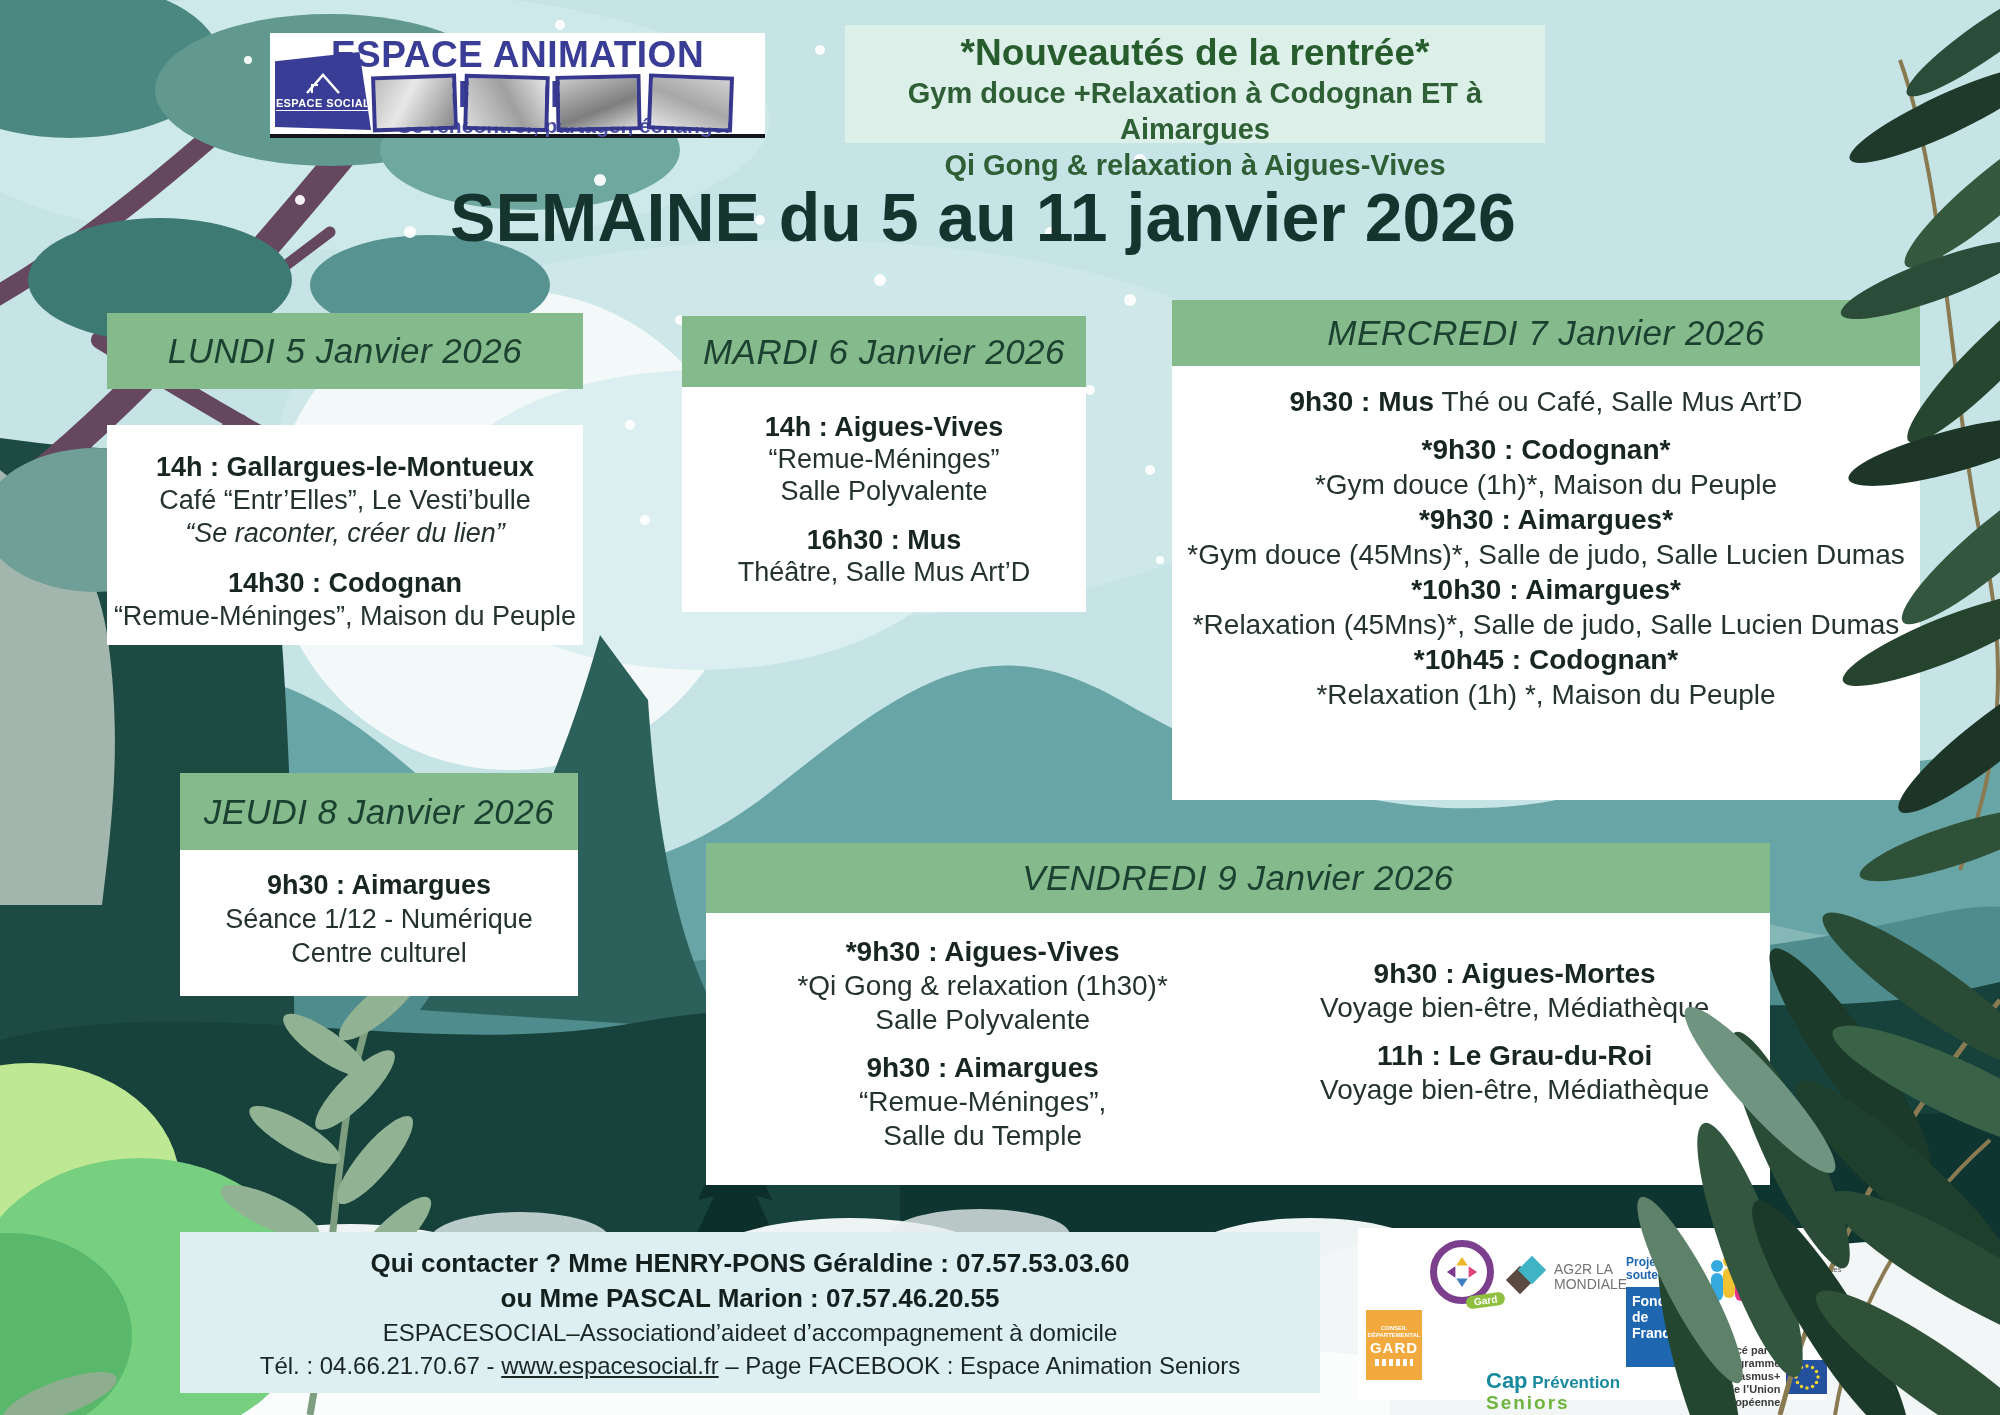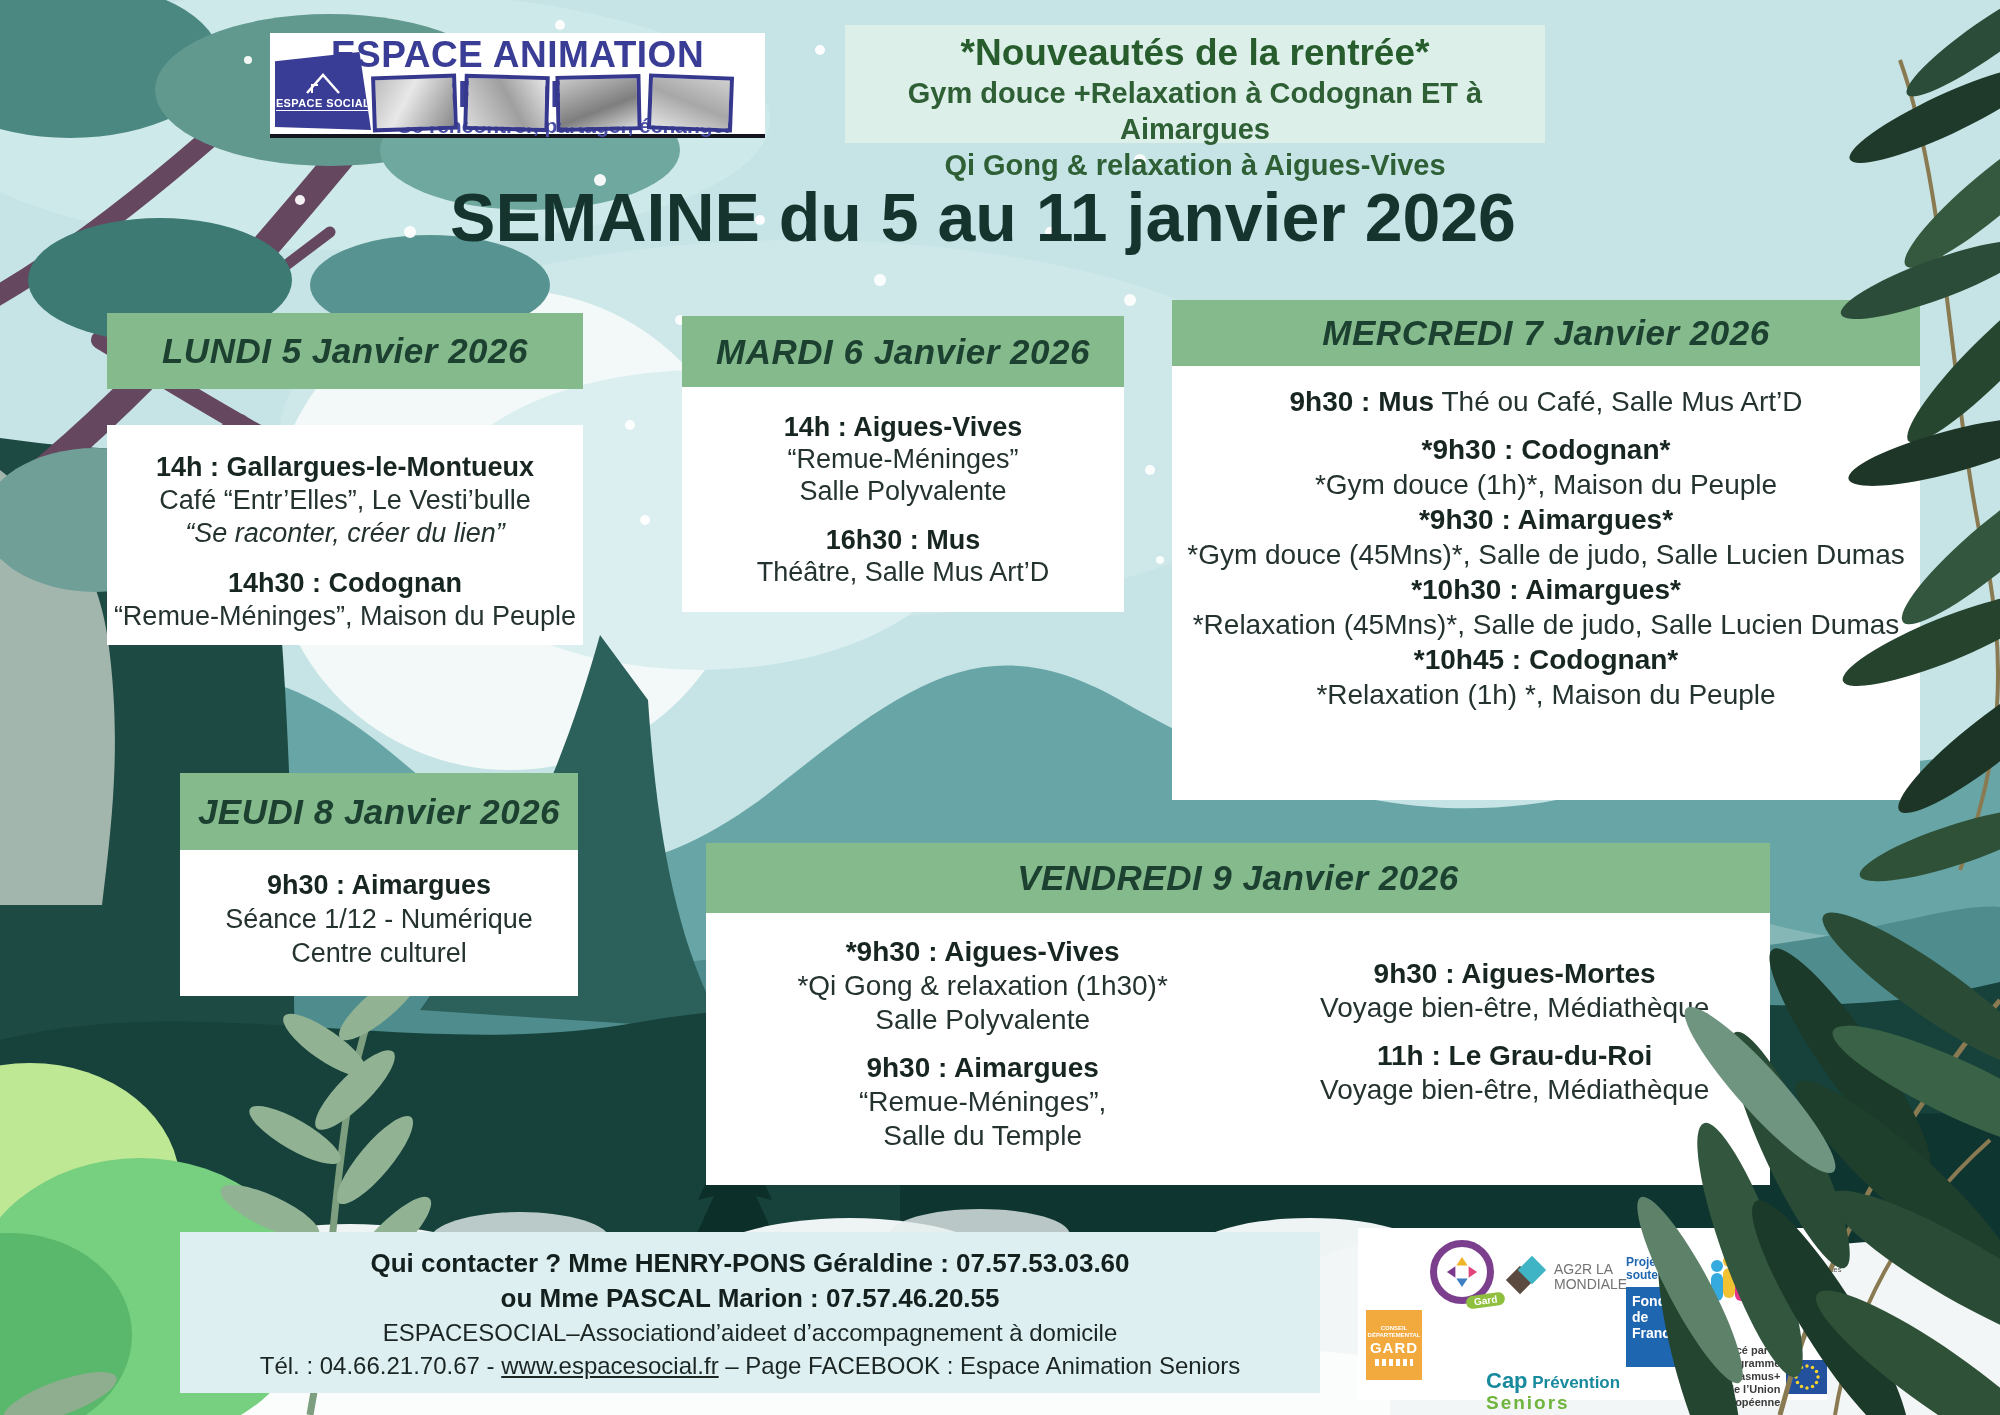--- a/index.html
+++ b/index.html
@@ -42,34 +42,34 @@
 
   
   .main-title{
     position:absolute;left:283px;top:178px;width:1400px;margin:0;text-align:center;z-index:2;
     font-size:68px;font-weight:800;color:#16342e;letter-spacing:0;
   }
 
   
   .day-card{position:absolute;z-index:2;}
   .day-header{
-    background:#85ba8d;color:#1c4130;font-weight:700;font-style:italic;
+    background:#85ba8d;color:#1c4130;font-weight:400;font-style:italic;
     display:flex;align-items:center;justify-content:center;font-size:35px;letter-spacing:0.5px;
   }
   .day-body{background:#ffffff;color:#243230;text-align:center;box-sizing:border-box;}
   .ev{margin:0;font-size:27px;line-height:33px;}
   .b{font-weight:800;color:#182622;}
   .i{font-style:italic;}
   .gap{margin-top:17px;}
 
   #card-lundi{left:107px;top:313px;width:476px;}
   #card-lundi .day-header{height:76px;}
   #card-lundi .day-body{height:220px;padding-top:26px;margin-top:36px;}
 
-  #card-mardi{left:682px;top:316px;width:442px;border-radius:29px;}
+  #card-mardi{left:682px;top:316px;width:404px;border-radius:29px;}
   #card-mardi .day-header{height:71px;}
   #card-mardi .day-body{height:225px;padding-top:24px;}
   #card-mardi .ev{line-height:32px;}
 
   #card-mercredi{left:1172px;top:300px;width:748px;}
   #card-mercredi .day-header{height:66px;}
   #card-mercredi .day-body{height:434px;padding-top:18px;}
   #card-mercredi .ev{font-size:28px;line-height:35px;}
   #card-mercredi .lead{margin-bottom:13px;}
 

